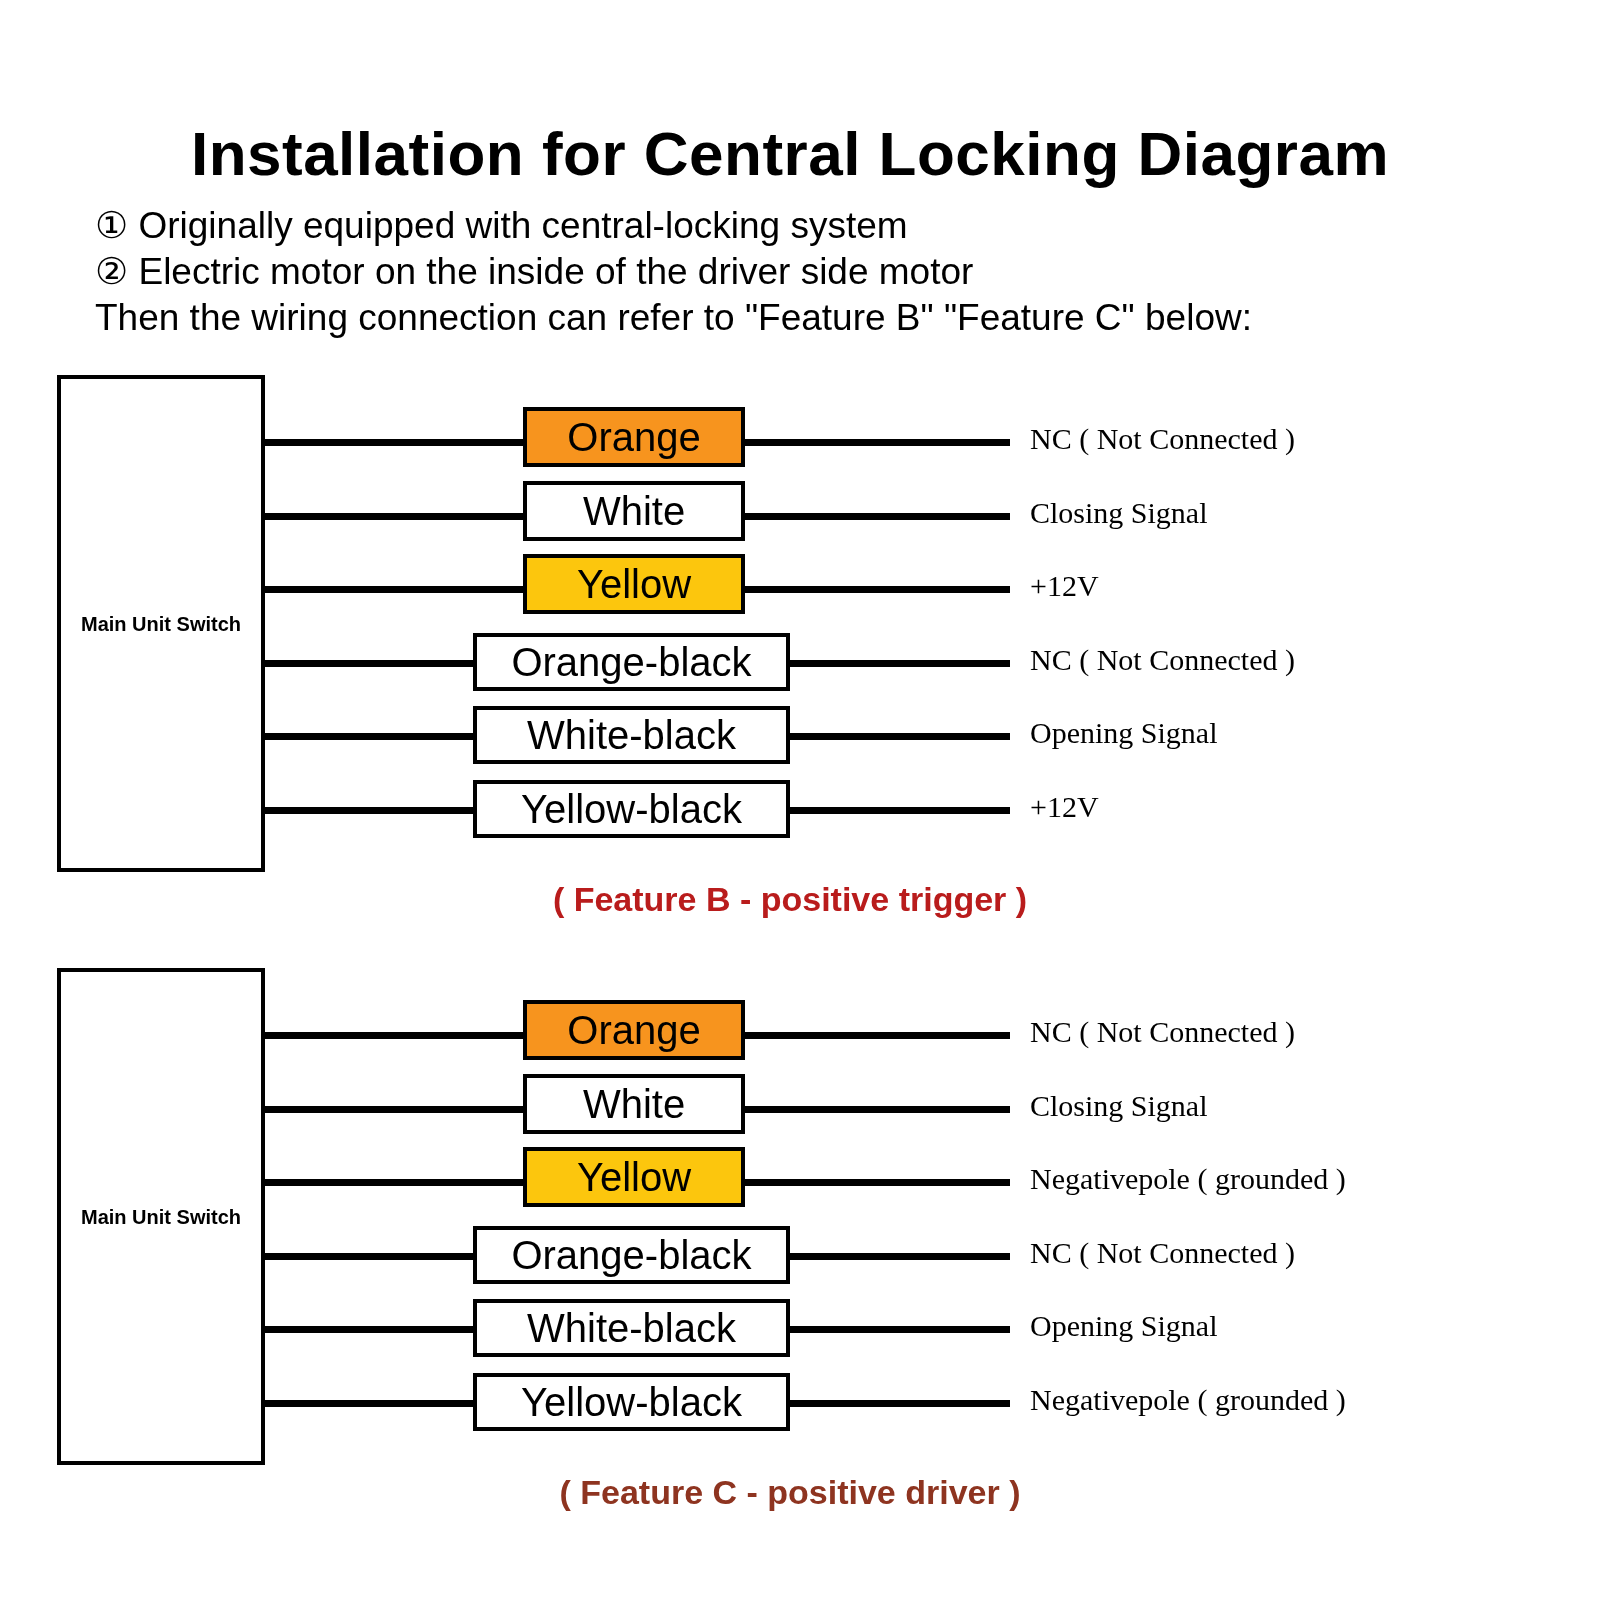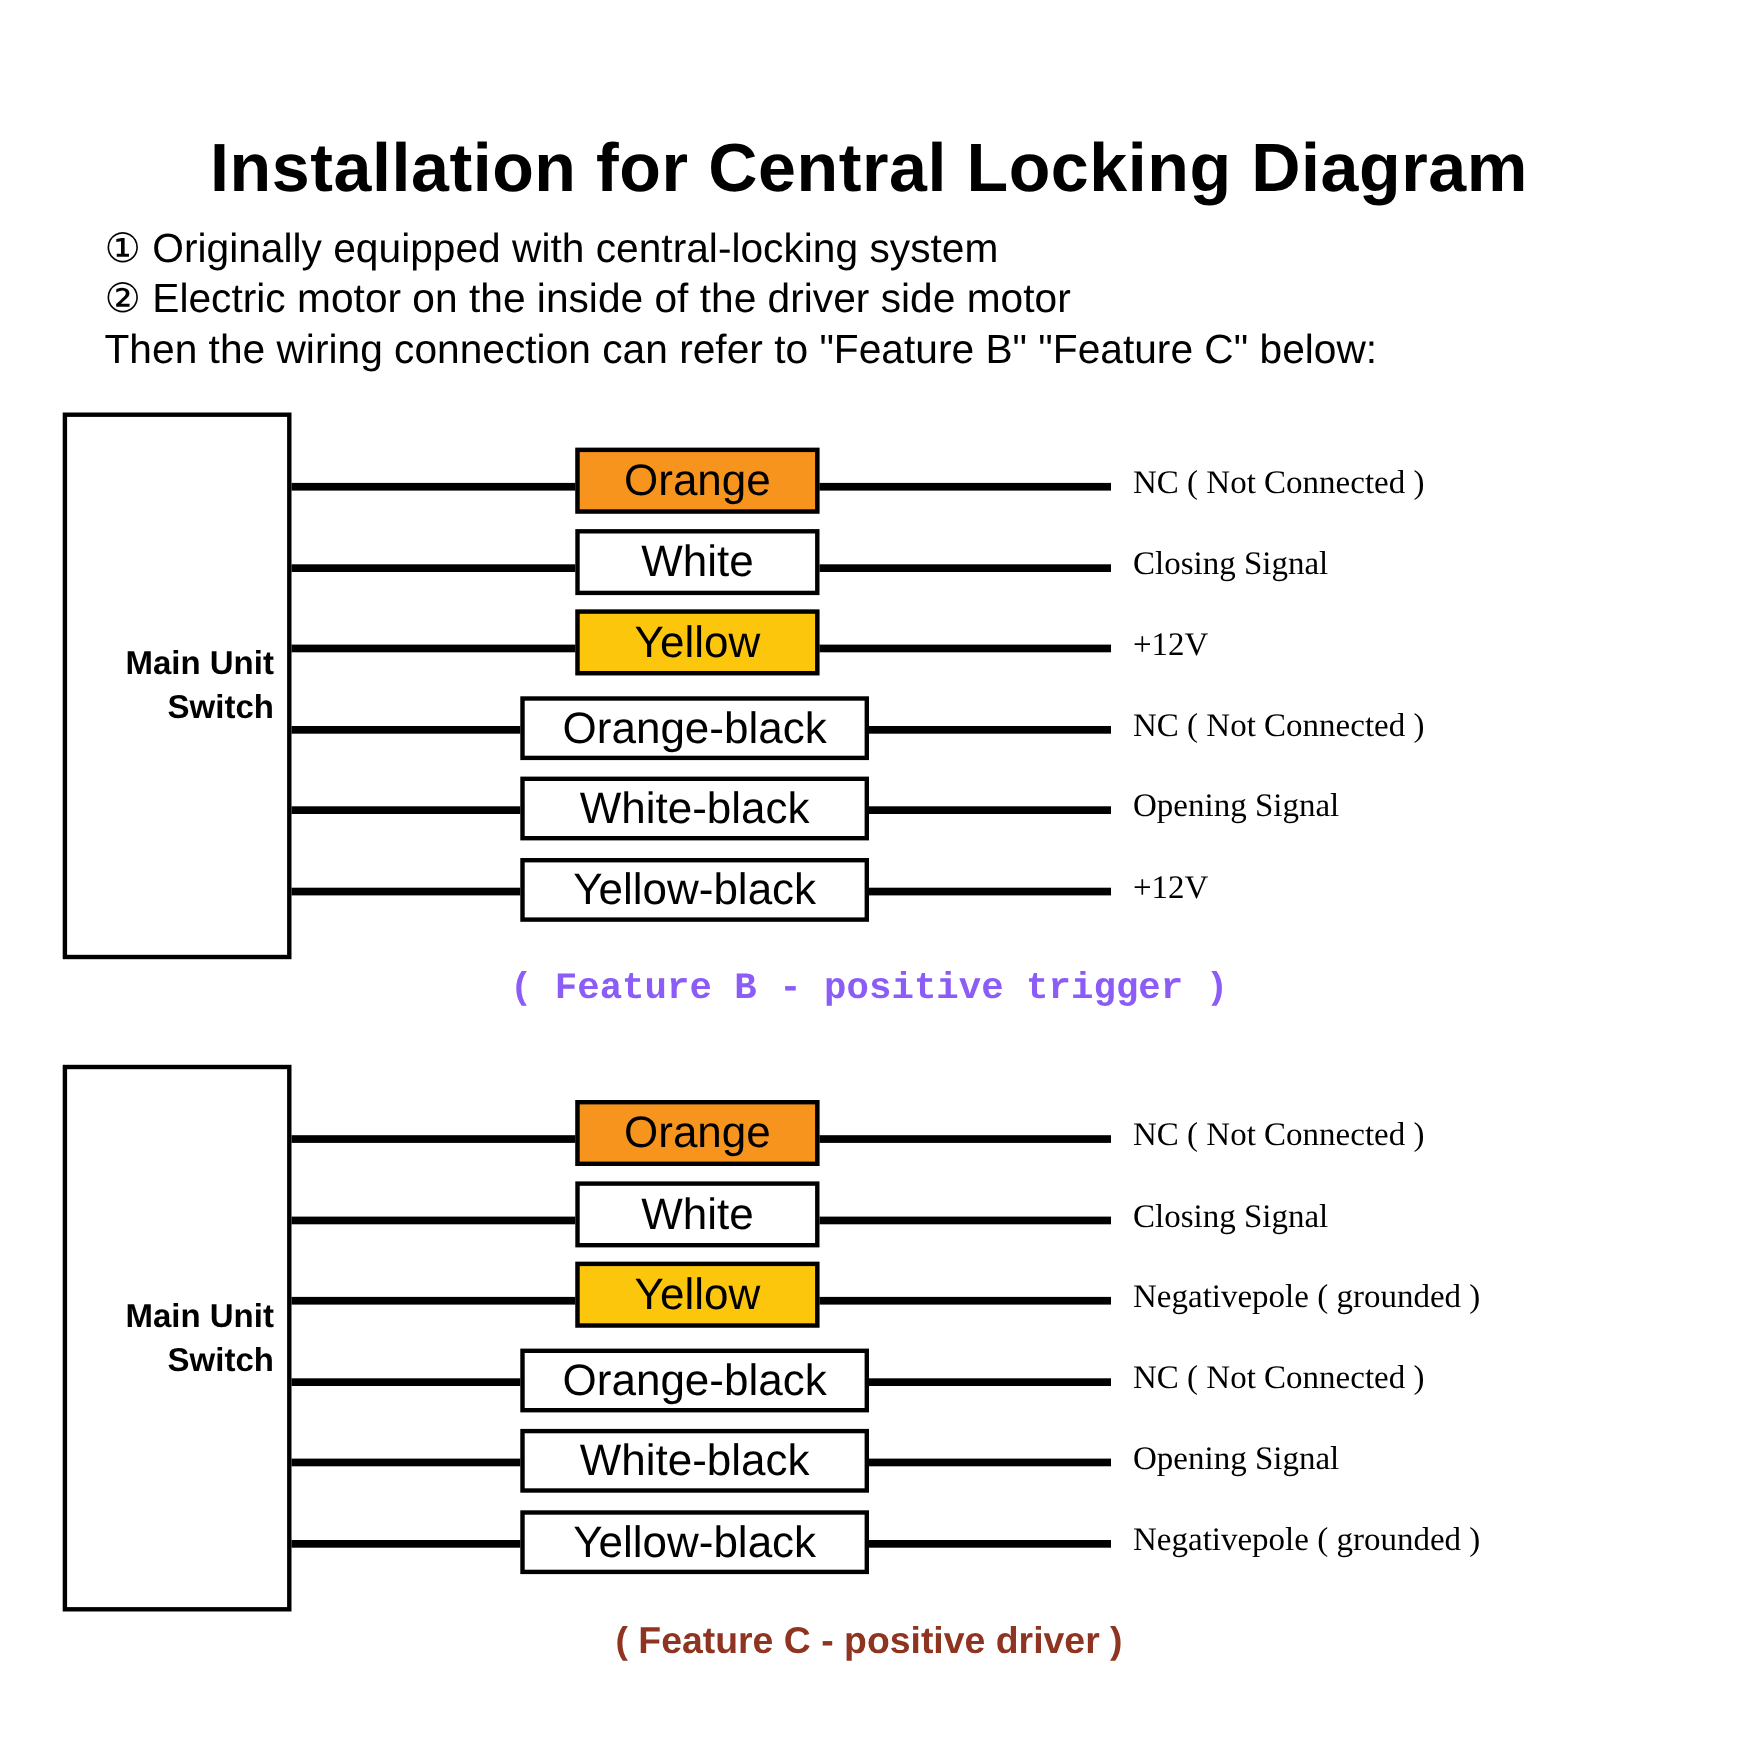--- a/index.html
+++ b/index.html
@@ -16,21 +16,21 @@
   .note-line{white-space:nowrap;}
   .diagram{position:absolute;left:0;width:1600px;height:560px;}
   .diagram.b{top:375px;}
   .diagram.c{top:968px;}
   .unit-box{
     position:absolute;left:57px;top:0;width:208px;height:497px;
     border:4px solid #000;background:#fff;
     display:flex;align-items:center;justify-content:center;
   }
   .unit-label{
-    width:176px;text-align:right;font-size:30px;font-weight:bold;line-height:40px;
+    width:176px;text-align:center;font-size:20px;font-weight:bold;line-height:40px;
   }
   .wire{position:absolute;background:#000;}
   .wire-box{
     position:absolute;border:4px solid #000;background:#fff;
     display:flex;align-items:center;justify-content:center;
     font-size:40px;line-height:1;white-space:nowrap;
   }
   .signal{
     position:absolute;font-size:30px;line-height:46px;white-space:nowrap;font-family:Liberation Serif, serif;
   }
@@ -49,21 +49,21 @@
   <div class="notes">
     <div class="note-line">① Originally equipped with central-locking system</div>
     <div class="note-line">② Electric motor on the inside of the driver side motor</div>
     <div class="note-line">Then the wiring connection can refer to "Feature B" "Feature C" below:</div>
   </div>
 
   <div class="diagram b">
     <div class="unit-box">
       <div class="unit-label">Main Unit Switch</div>
     </div>
-    <div class="caption" style="color: #8b5cf6; font-family: Liberation Mono, monospace;">( Feature B - positive trigger )</div>
+    <div class="caption" style="color: #b91c1c;">( Feature B - positive trigger )</div>
   <div class="wire" style="left: 265px; top: 64px; width: 745px; height: 7px; background: rgb(0, 0, 0);"></div>
       <div class="wire-box" style="left: 523px; top: 32px; width: 222px; height: 60px; background: rgb(247, 148, 30);">Orange</div>
       <div class="signal" style="left: 1030px; top: 41px;">NC ( Not Connected )</div>
       <div class="wire" style="left: 265px; top: 138px; width: 745px; height: 7px; background: rgb(0, 0, 0);"></div>
       <div class="wire-box" style="left: 523px; top: 106px; width: 222px; height: 60px; background: rgb(255, 255, 255);">White</div>
       <div class="signal" style="left: 1030px; top: 115px;">Closing Signal</div>
       <div class="wire" style="left: 265px; top: 211px; width: 745px; height: 7px; background: rgb(0, 0, 0);"></div>
       <div class="wire-box" style="left: 523px; top: 179px; width: 222px; height: 60px; background: rgb(252, 198, 13);">Yellow</div>
       <div class="signal" style="left: 1030px; top: 188px;">+12V</div>
       <div class="wire" style="left: 265px; top: 285px; width: 745px; height: 7px; background: rgb(0, 0, 0);"></div>

